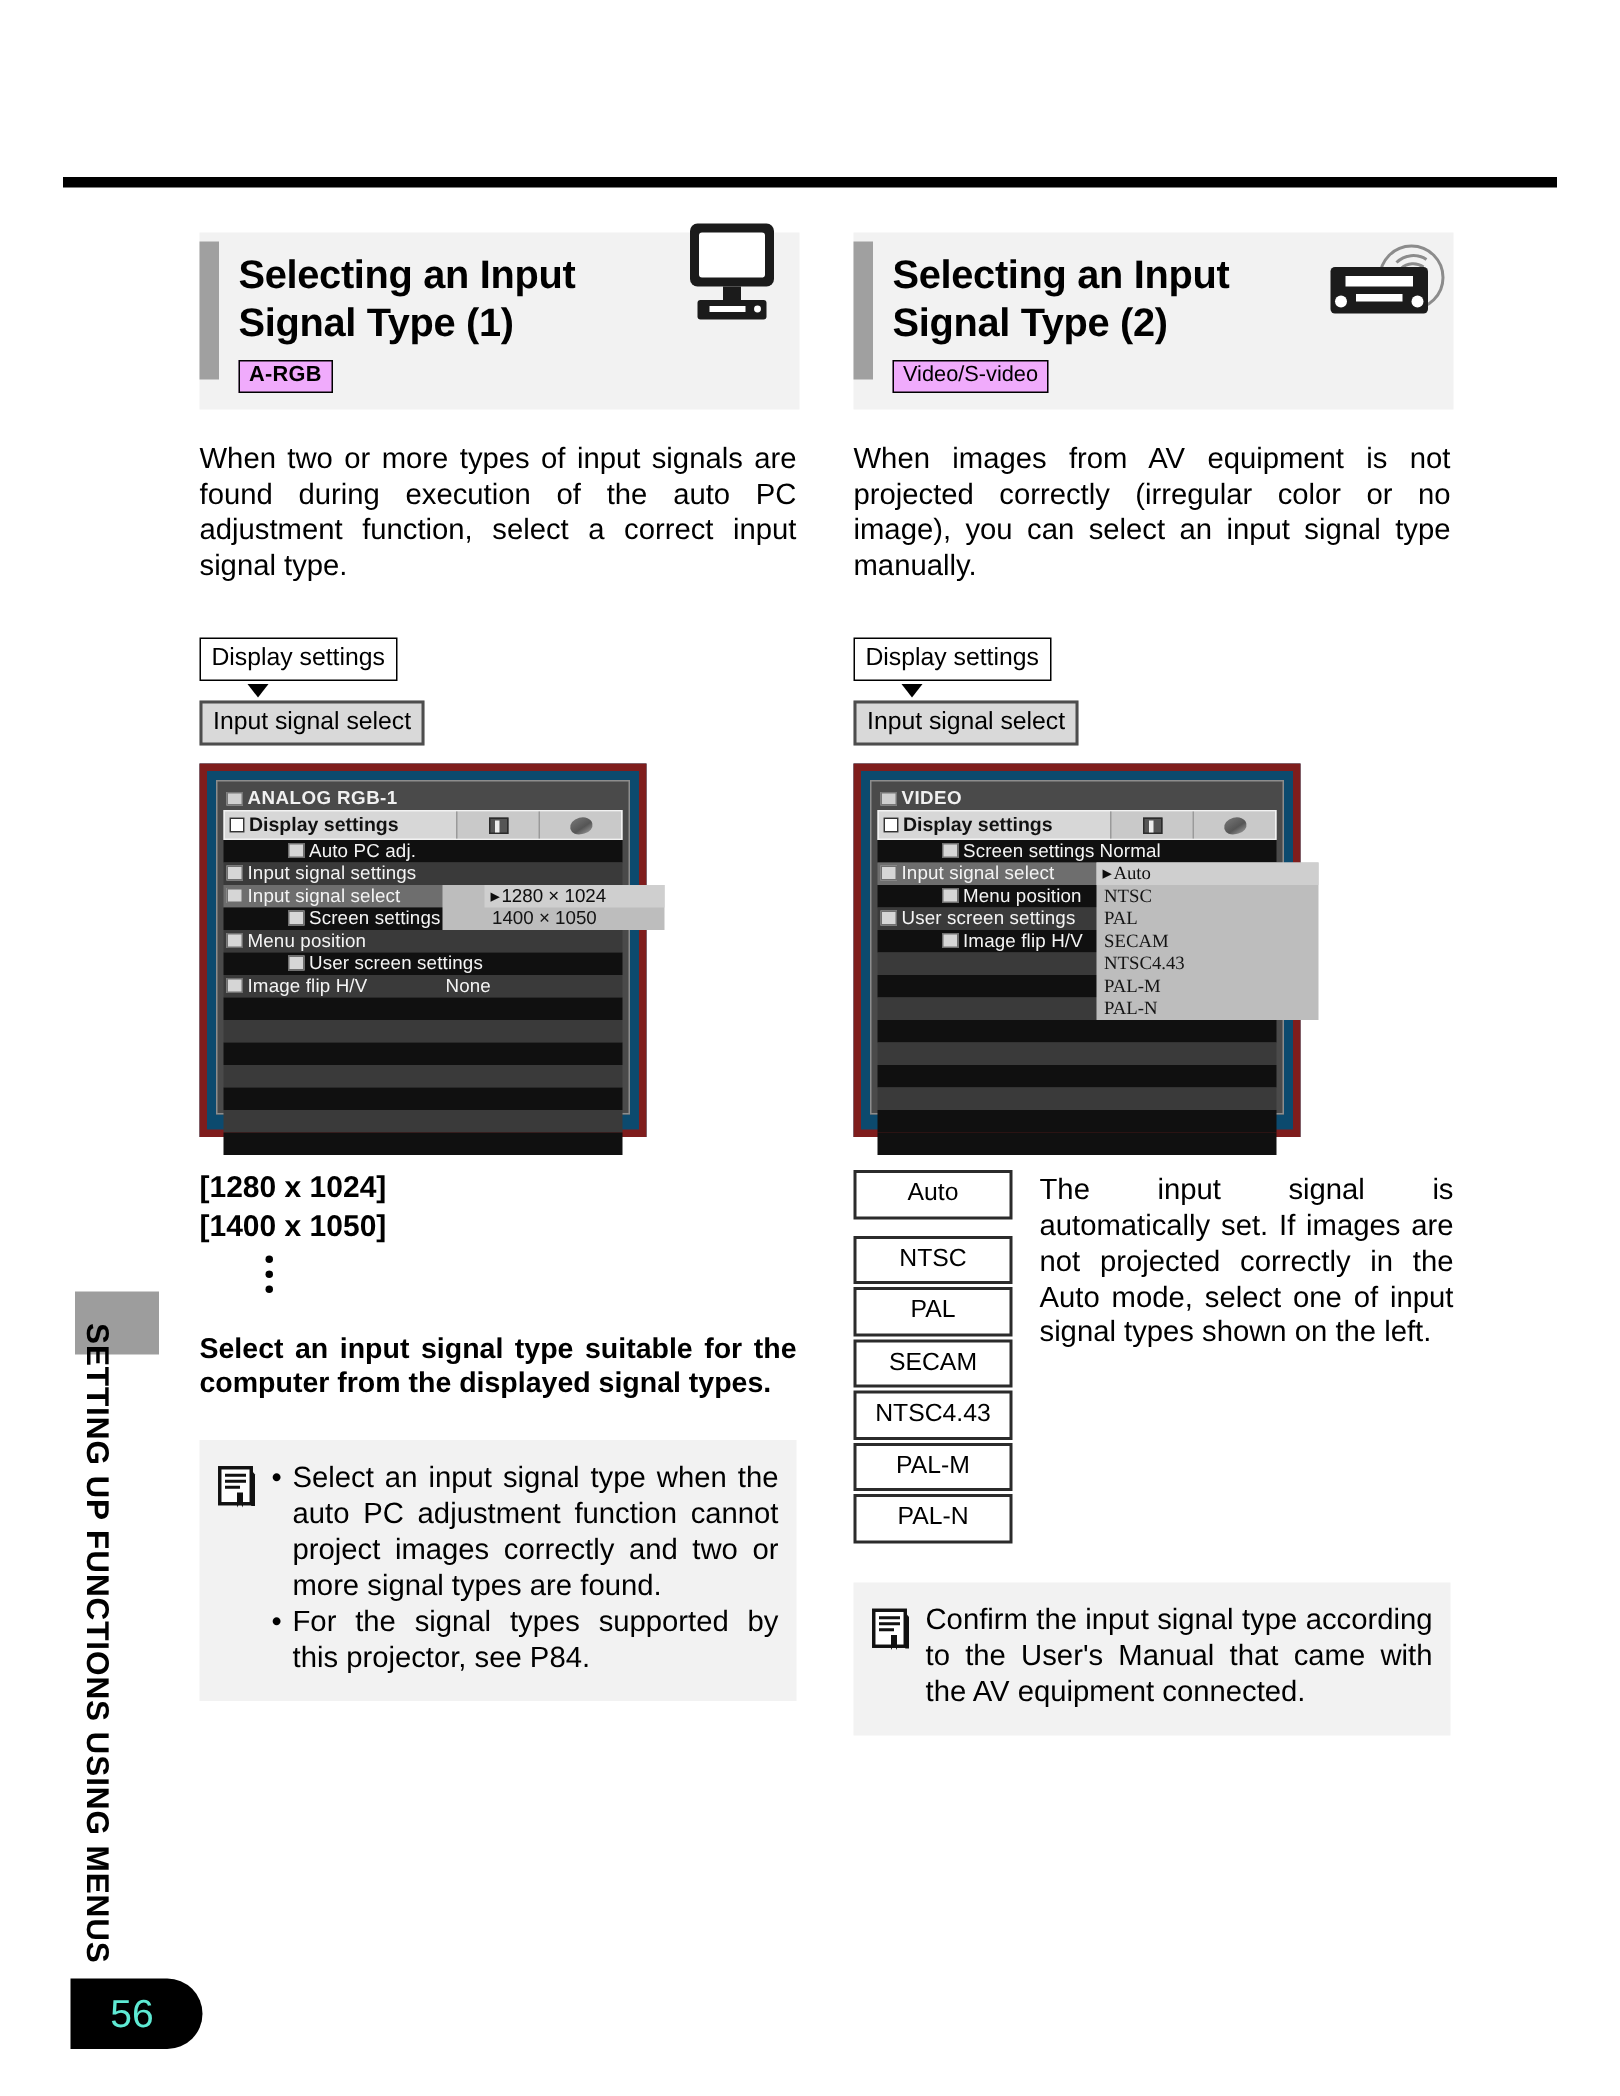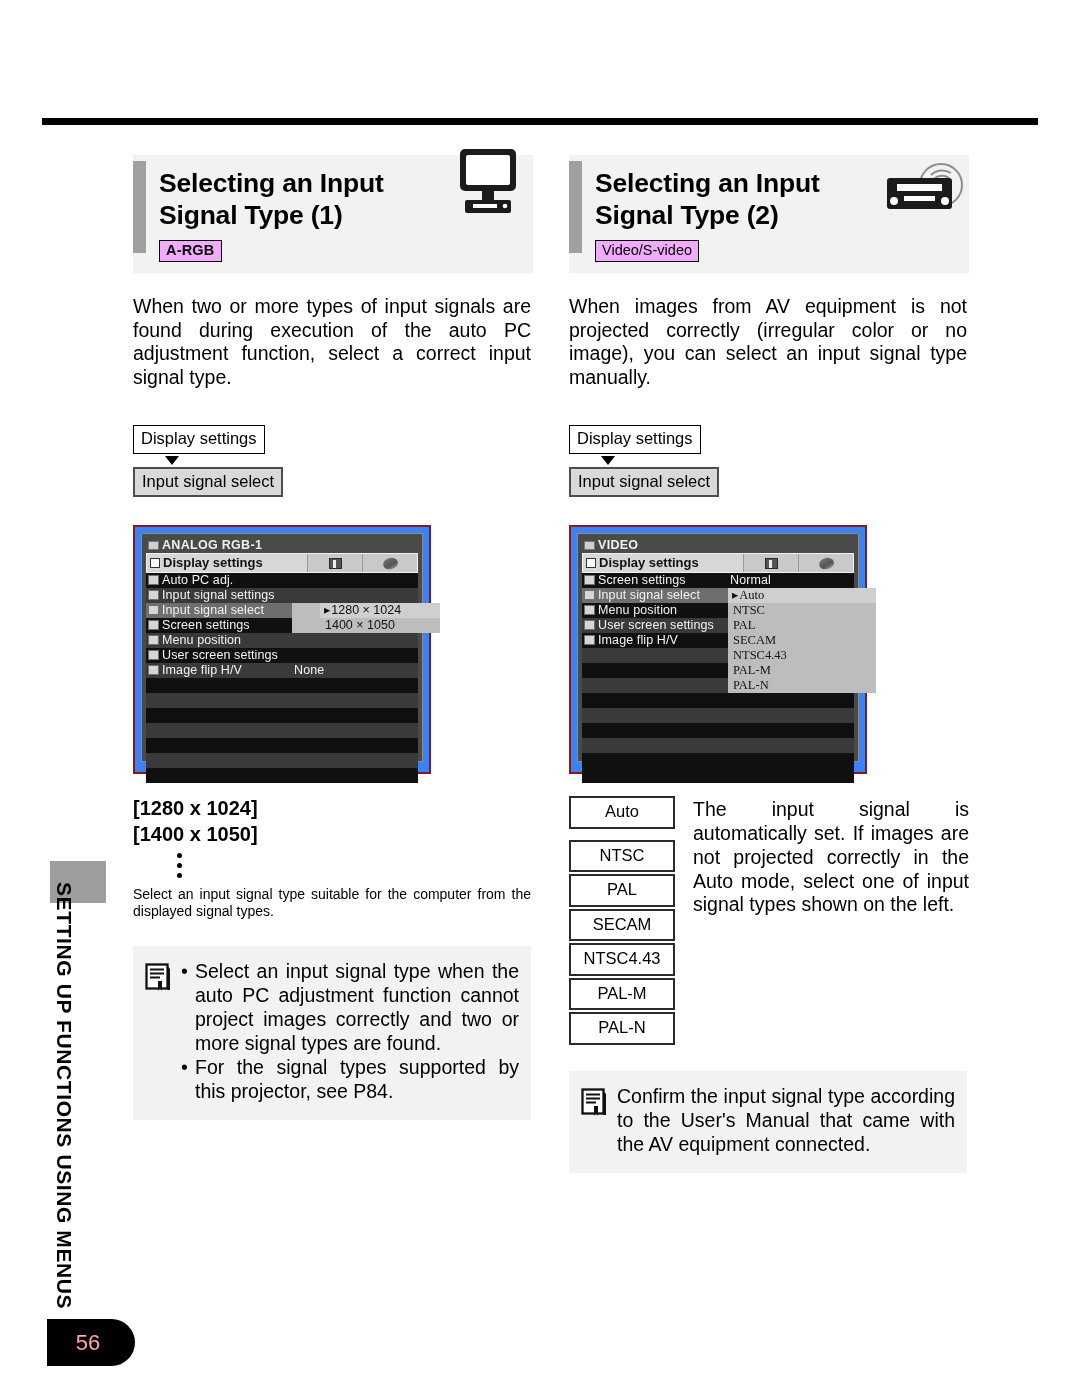--- a/index.html
+++ b/index.html
@@ -104,25 +104,25 @@
   .crumb-arrow {
     width: 0; height: 0;
     margin: 2px 0 2px 32px;
     border-left: 7px solid transparent;
     border-right: 7px solid transparent;
     border-top: 9px solid #000;
   }
 
   
   .osd {
-    margin-top: 28px;
+    margin-top: 12px;
     width: 298px;
     height: 249px;
-    background: #3b82f6;
-    border: 2px solid #7f1d1d;
+    background: #0c4a6e;
+    border: 5px solid #7f1d1d;
     box-sizing: border-box;
     padding: 6px 6px 10px 6px;
     position: relative;
   }
   .osd-inner {
     background: #4a4a4a;
     border: 1px solid #8d8d8d;
     box-sizing: border-box;
     height: 100%;
     padding: 3px 4px 4px 4px;
@@ -205,21 +205,21 @@
   .osd-rows { position: relative; }
   .osd-row {
     height: 15px;
     line-height: 15px;
     position: relative;
     font-size: 12.5px;
     color: #f4f4f4;
     white-space: nowrap;
     letter-spacing: 0.1px;
   }
-  .osd-row.dark  { background: #101010; }
+  .osd-row.dark  { background: #101010; padding-left: 41px; }
   .osd-row.mid   { background: #3a3a3a; }
   .osd-row.sel   { background: #6e6e6e; }
   .osd-row .ric {
     display: inline-block;
     width: 11px; height: 10px;
     background: #d6d6d6;
     border: 1px solid #6f6f6f;
     vertical-align: -1px;
     margin: 0 3px 0 2px;
     box-sizing: border-box;
@@ -264,25 +264,26 @@
     letter-spacing: 0;
   }
   .vdots span { display: block; }
   .dotglyph {
     width: 5px; height: 5px;
     background: #000;
     border-radius: 50%;
     margin: 5px 0 0 0;
   }
   .after-res {
-    margin-top: 8px;
-    font-size: 14px;
+    margin-top: 26px;
+    font-size: 19px;
     line-height: 1.22;
     text-align: justify;
     width: 398px;
+    font-weight: bold;
   }
 
   
   .note {
     margin-top: 26px;
     background: #f2f2f2;
     padding: 14px 12px 16px 12px;
     display: flex;
     gap: 10px;
     box-sizing: border-box;
@@ -362,22 +363,22 @@
 
   
   .pagenum {
     position: absolute;
     left: 47px;
     top: 1319px;
     width: 88px;
     height: 47px;
     background: #000;
     border-radius: 0 24px 24px 0;
-    color: #fca5a5;
-    font-size: 22px;
+    color: #5eead4;
+    font-size: 26px;
     font-weight: normal;
     display: flex;
     align-items: center;
     justify-content: center;
     padding-right: 6px;
     box-sizing: border-box;
   }
 </style>
 </head>
 <body>

